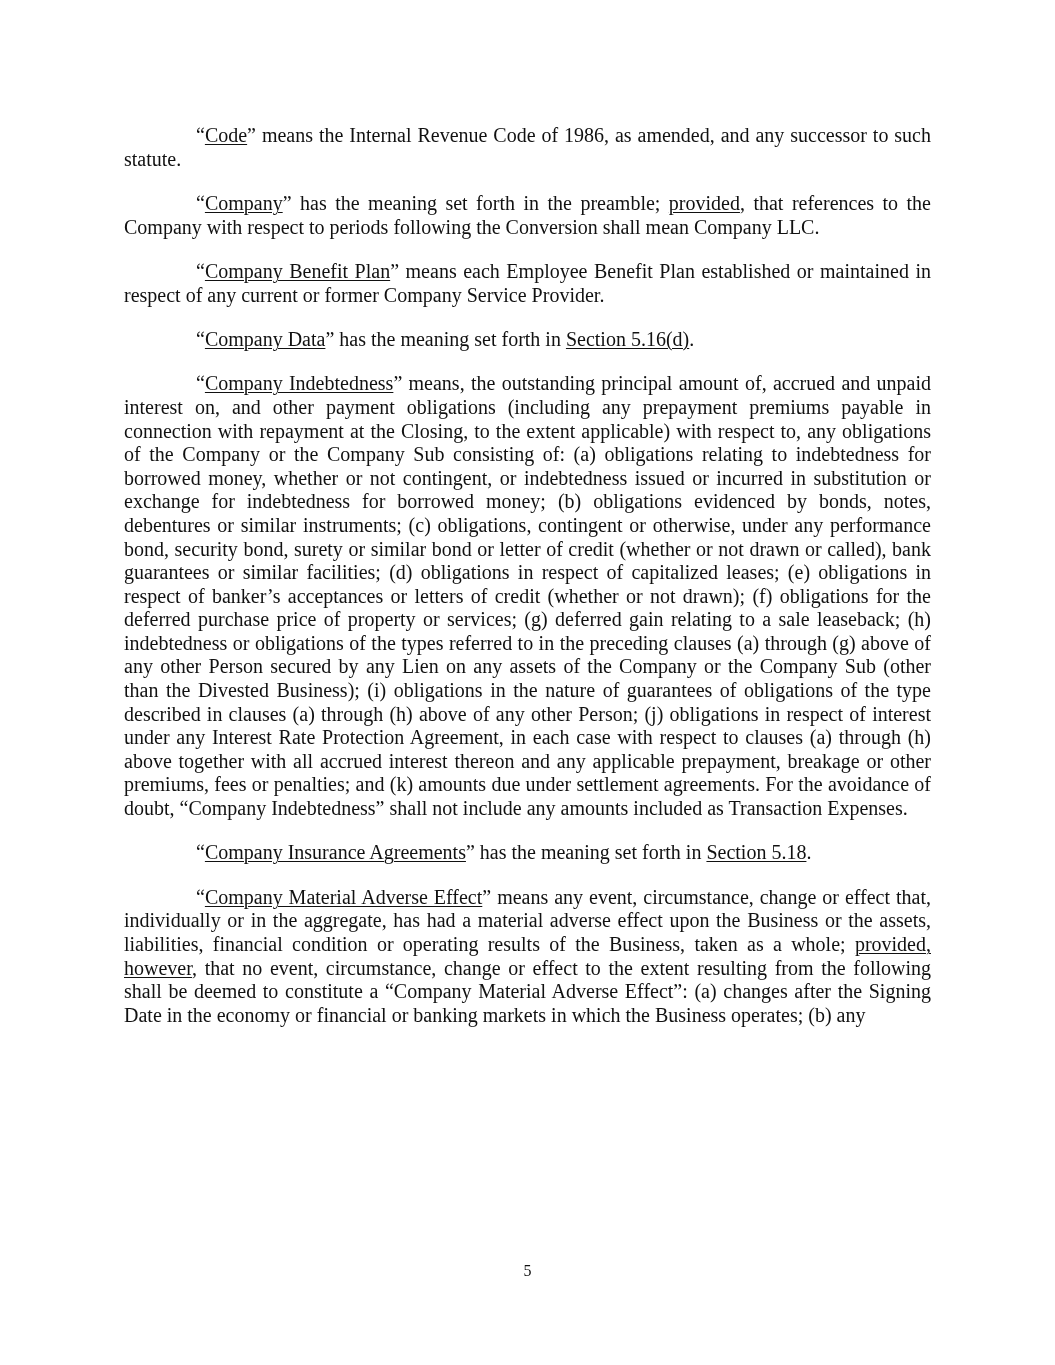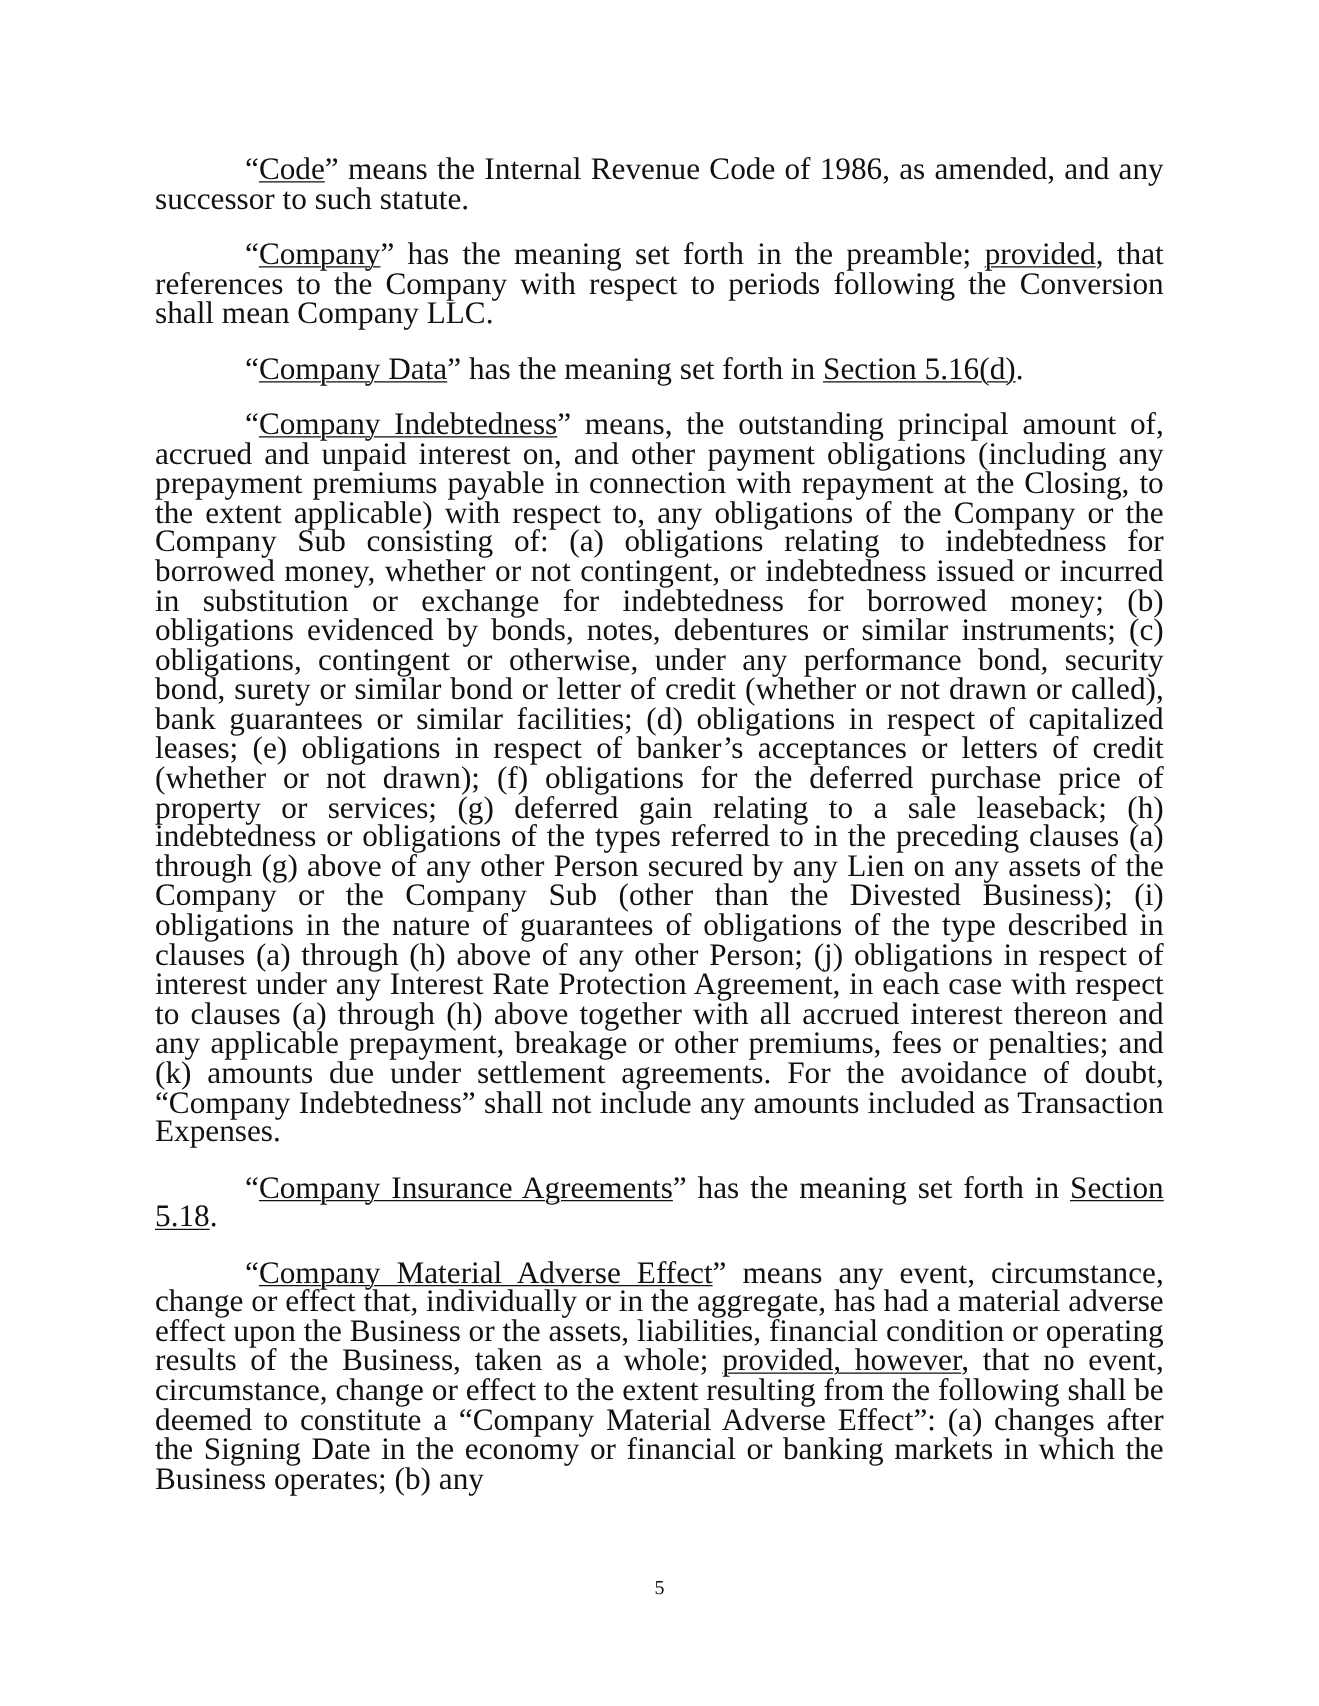--- a/index.html
+++ b/index.html
@@ -3,21 +3,21 @@
 <meta charset="utf-8">
 <style>
   html, body { margin: 0; padding: 0; background: #ffffff; }
   body { width: 1055px; height: 1365px; position: relative; overflow: hidden; }
   .page {
     position: absolute;
     left: 124px;
     top: 124px;
     width: 807px;
     font-family: "Liberation Serif", serif;
-    font-size: 25px;
+    font-size: 20px;
     line-height: 23.6px;
     color: #111111;
   }
   .para {
     margin: 0 0 20.8px 0;
     text-align: justify;
     text-indent: 72px;
   }
   .u { text-decoration: underline; text-underline-offset: 2px; text-decoration-thickness: 1px; }
   .page-number {
@@ -30,18 +30,19 @@
     font-size: 16px;
     color: #111111;
   }
 </style>
 </head>
 <body>
 
 <div class="page" id="doc">
     <p class="para"><span>“</span><span class="u">Code</span><span>” means the Internal Revenue Code of 1986, as amended, and any successor to such statute.</span></p>
     <p class="para"><span>“</span><span class="u">Company</span><span>” has the meaning set forth in the preamble; </span><span class="u">provided</span><span>, that references to the Company with respect to periods following the Conversion shall mean Company LLC.</span></p>
+    <p class="para"><span>“</span><span class="u">Company Benefit Plan</span><span>” means each Employee Benefit Plan established or maintained in respect of any current or former Company Service Provider.</span></p>
     <p class="para"><span>“</span><span class="u">Company Data</span><span>” has the meaning set forth in </span><span class="u">Section 5.16(d)</span><span>.</span></p>
     <p class="para"><span>“</span><span class="u">Company Indebtedness</span><span>” means, the outstanding principal amount of, accrued and unpaid interest on, and other payment obligations (including any prepayment premiums payable in connection with repayment at the Closing, to the extent applicable) with respect to, any obligations of the Company or the Company Sub consisting of:  (a) obligations relating to indebtedness for borrowed money, whether or not contingent, or indebtedness issued or incurred in substitution or exchange for indebtedness for borrowed money; (b) obligations evidenced by bonds, notes, debentures or similar instruments; (c) obligations, contingent or otherwise, under any performance bond, security bond, surety or similar bond or letter of credit (whether or not drawn or called), bank guarantees or similar facilities; (d) obligations in respect of capitalized leases; (e) obligations in respect of banker’s acceptances or letters of credit (whether or not drawn); (f) obligations for the deferred purchase price of property or services; (g) deferred gain relating to a sale leaseback; (h) indebtedness or obligations of the types referred to in the preceding clauses (a) through (g) above of any other Person secured by any Lien on any assets of the Company or the Company Sub (other than the Divested Business); (i) obligations in the nature of guarantees of obligations of the type described in clauses (a) through (h) above of any other Person; (j) obligations in respect of interest under any Interest Rate Protection Agreement, in each case with respect to clauses (a) through (h) above together with all accrued interest thereon and any applicable prepayment, breakage or other premiums, fees or penalties; and (k) amounts due under settlement agreements. For the avoidance of doubt, “Company Indebtedness” shall not include any amounts included as Transaction Expenses.</span></p>
     <p class="para"><span>“</span><span class="u">Company Insurance Agreements</span><span>” has the meaning set forth in </span><span class="u">Section 5.18</span><span>.</span></p>
     <p class="para"><span>“</span><span class="u">Company Material Adverse Effect</span><span>” means any event, circumstance, change or effect that, individually or in the aggregate, has had a material adverse effect upon the Business or the assets, liabilities, financial condition or operating results of the Business, taken as a whole; </span><span class="u">provided, however</span><span>, that no event, circumstance, change or effect to the extent resulting from the following shall be deemed to constitute a “Company Material Adverse Effect”:  (a) changes after the Signing Date in the economy or financial or banking markets in which the Business operates; (b) any</span></p>
   </div>
 <div class="page-number">5</div>
 
 </body></html>

